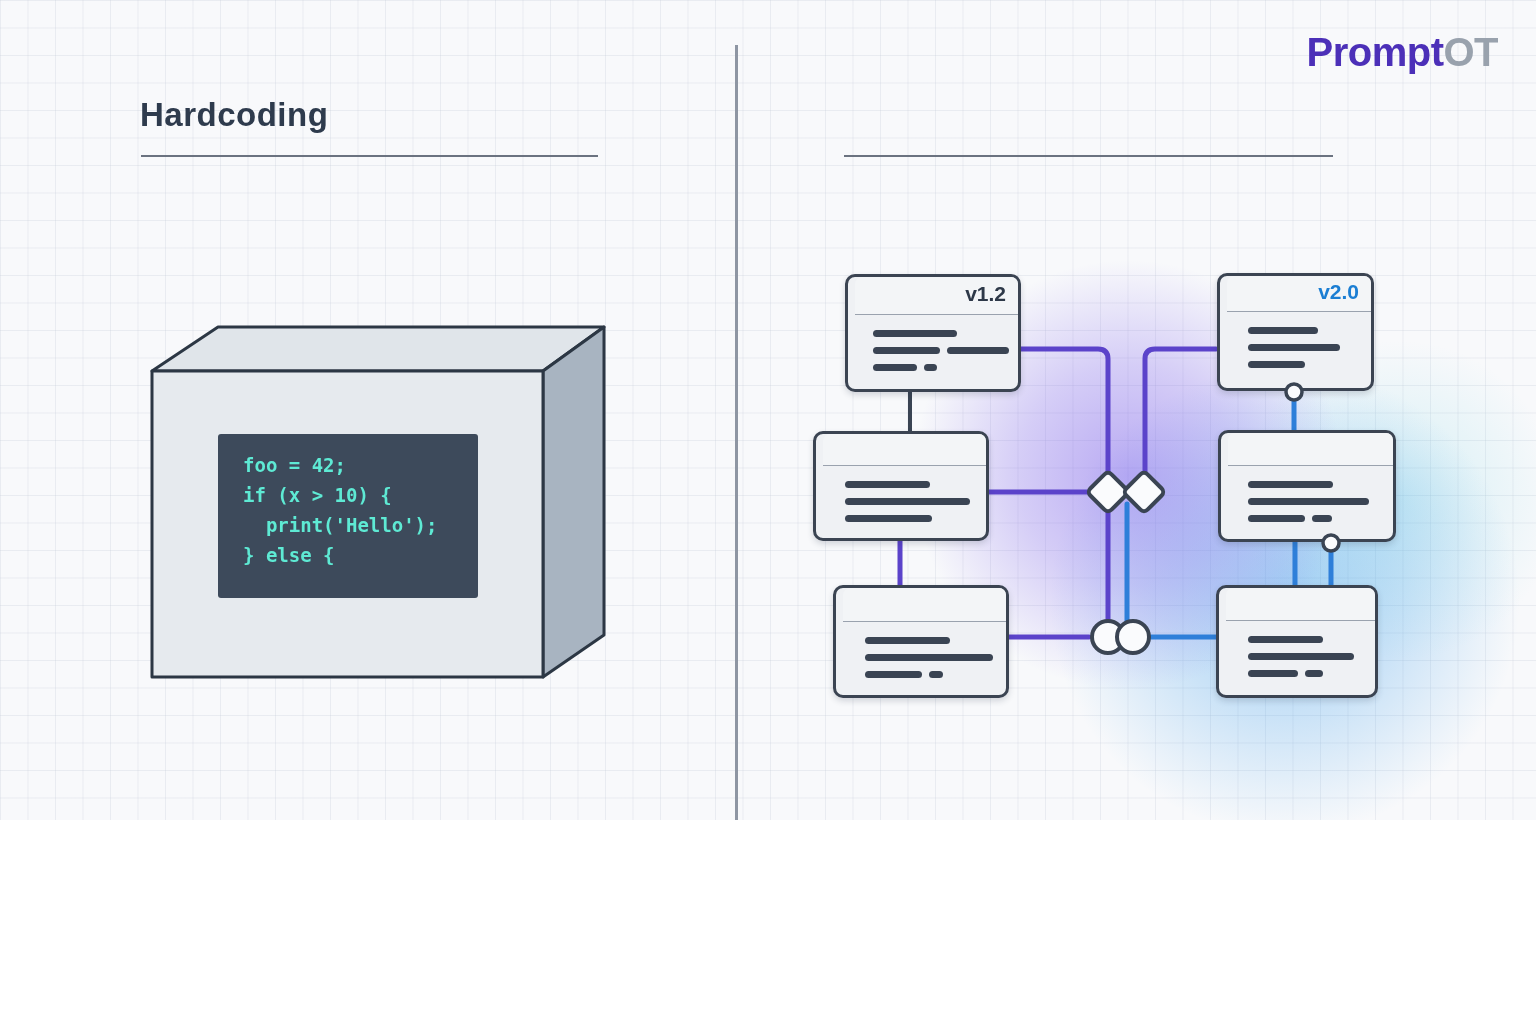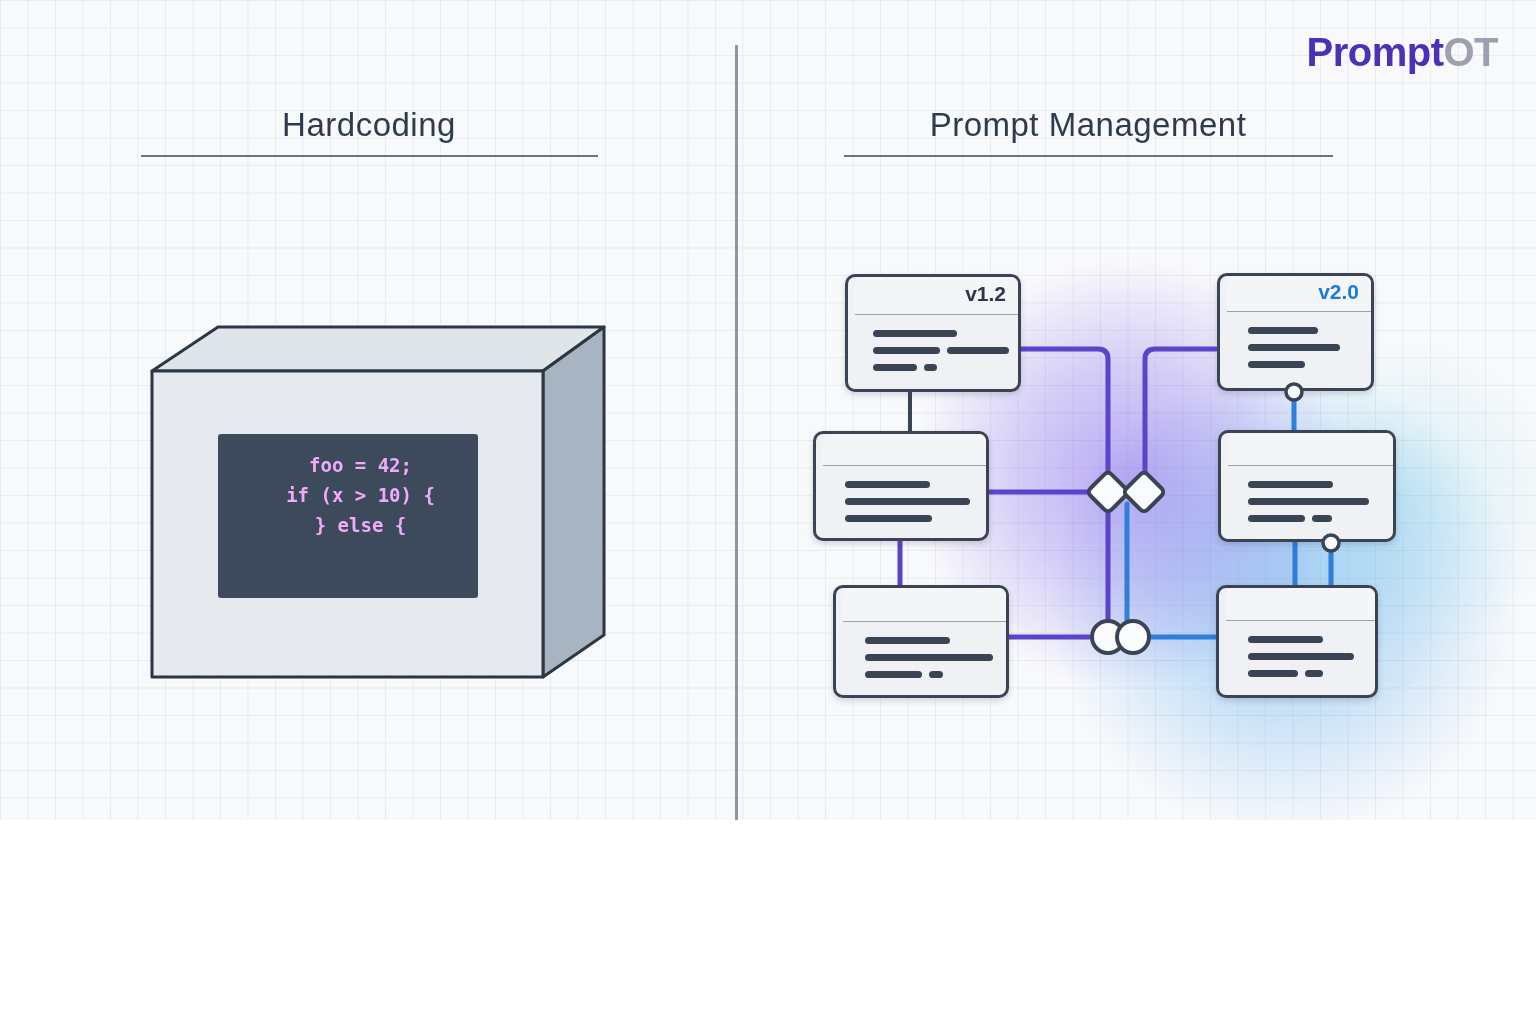--- a/index.html
+++ b/index.html
@@ -23,39 +23,39 @@
   #underlay { z-index:1; }
   #cards-layer { position:absolute; left:0; top:0; width:100%; height:100%; z-index:2; }
   #nodes { z-index:3; }
 
   .logo { position:absolute; top:30px; right:38px; z-index:2; font-size:40px; font-weight:bold; letter-spacing:-0.5px; }
   .logo-primary { color:var(--logo-primary); }
   .logo-secondary { color:var(--logo-secondary); }
 
   .divider { position:absolute; left:735px; top:45px; width:2.5px; height:920px; background:#8e96a3; z-index:1; }
 
-  .section-title { position:absolute; top:106px; z-index:2; font-size:33px; font-weight:normal; color:var(--heading); text-align:center; letter-spacing:0.5px; }
+  .section-title { position:absolute; top:96px; z-index:2; font-size:33px; font-weight:bold; color:var(--heading); letter-spacing:0.5px; }
   .title-left  { left:140px; width:458px; }
   .title-right { left:843px; width:490px; }
   .title-underline { position:absolute; top:155px; height:1.5px; background:#6b7380; z-index:2; }
   .ul-left  { left:141px; width:457px; }
   .ul-right { left:844px; width:489px; }
 
   .face-top   { fill:#e0e5ea; stroke:#2c3744; stroke-width:3; stroke-linejoin:round; }
   .face-right { fill:#a8b4c1; stroke:#2c3744; stroke-width:3; stroke-linejoin:round; }
   .face-front { fill:#e6eaee; stroke:#2c3744; stroke-width:3; stroke-linejoin:round; }
 
   .code-block {
     position:absolute; left:218px; top:434px; width:260px; height:164px; z-index:2;
     background:#3d4a5b; border-radius:3px; box-sizing:border-box;
     padding:16px 0 0 25px;
   }
   .code-line {
     font-family:"DejaVu Sans Mono", monospace; font-size:19px; font-weight:bold;
-    line-height:30px; color:#f0abfc; white-space:pre;text-align:center;
+    line-height:30px; color:#5eead4; white-space:pre;
   }
 
   .c-dark   { stroke:var(--dark-slate); stroke-width:4; fill:none; stroke-linecap:round; }
   .c-purple { stroke:var(--accent-purple); stroke-width:5; fill:none; stroke-linecap:round; }
   .c-blue   { stroke:var(--accent-blue); stroke-width:5; fill:none; stroke-linecap:round; }
   .c-mixed  { stroke:url(#grad-pb); stroke-width:5; fill:none; stroke-linecap:round; }
 
   .node { fill:#fafbfd; stroke:var(--dark-slate); }
   .diamond { stroke-width:4; }
   .merge-circle { stroke-width:4; }
@@ -86,21 +86,20 @@
   <div class="glow"></div>
 
   <div class="logo">
     <span class="logo-primary">Prompt</span><span class="logo-secondary">OT</span>
   </div>
 
   <div class="divider"></div>
 
   <div class="section-title title-left">Hardcoding</div>
   <div class="title-underline ul-left"></div>
-  <div class="section-title title-right">Prompt Management</div>
   <div class="title-underline ul-right"></div>
 
   <svg id="underlay" class="layer" width="1536" height="1024" viewBox="0 0 1536 1024">
     <defs>
       <linearGradient id="grad-pb" x1="0" y1="0" x2="1" y2="0">
         <stop id="pb-stop-1" offset="0" stop-color="#5b43ca"></stop>
         <stop id="pb-stop-2" offset="1" stop-color="#2e7fd9"></stop>
       </linearGradient>
     </defs>
 
@@ -119,20 +118,21 @@
     <path class="c-mixed" d="M1164 492 L1219 492"></path>
     <path class="c-blue" d="M1294 400 L1294 431"></path>
     <path class="c-blue" d="M1295 542 L1295 586"></path>
     <path class="c-blue" d="M1331 551 L1331 586"></path>
     <path class="c-blue" d="M1151 637 L1217 637"></path>
   </svg>
 
   <div class="code-block">
     <div class="code-line">foo = 42;</div>
     <div class="code-line">if (x &gt; 10) {</div>
+    <div class="code-line">  print('Hello');</div>
     <div class="code-line">} else {</div>
   </div>
 
   <div id="cards-layer">
       <div class="card" style="left: 845px; top: 274px; width: 176px; height: 118px;">
         <div class="card-header" style="height: 38px; line-height: 33px;"><span class="version-label v-dark">v1.2</span></div>
         <div class="card-body" style="padding-left: 18px;">
           <div class="bar-row">
             <div class="bar" style="width: 84px;"></div>
           </div>

